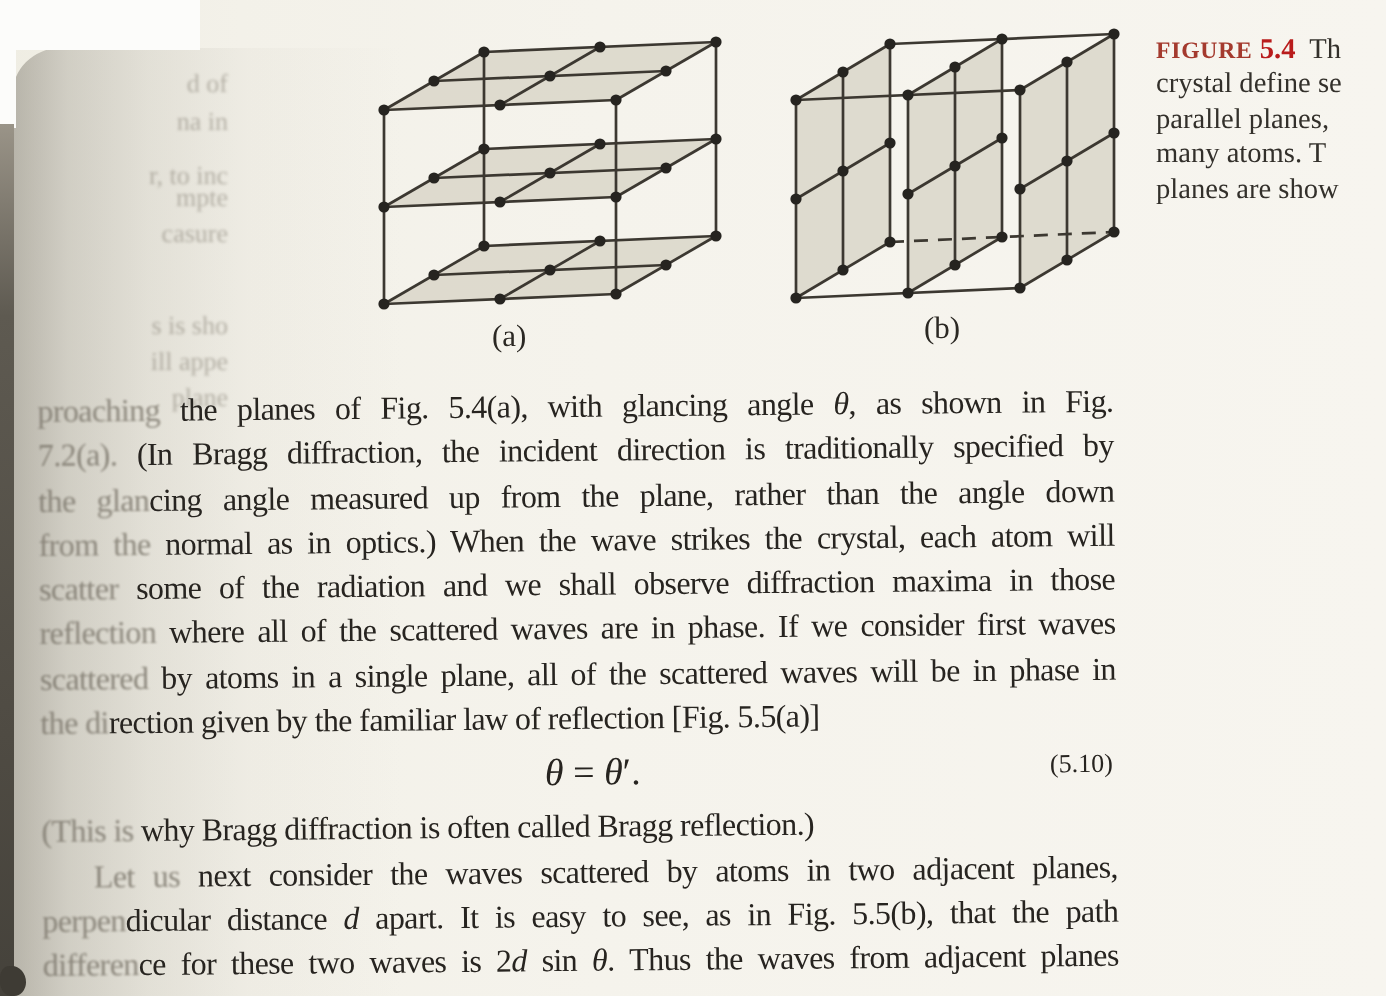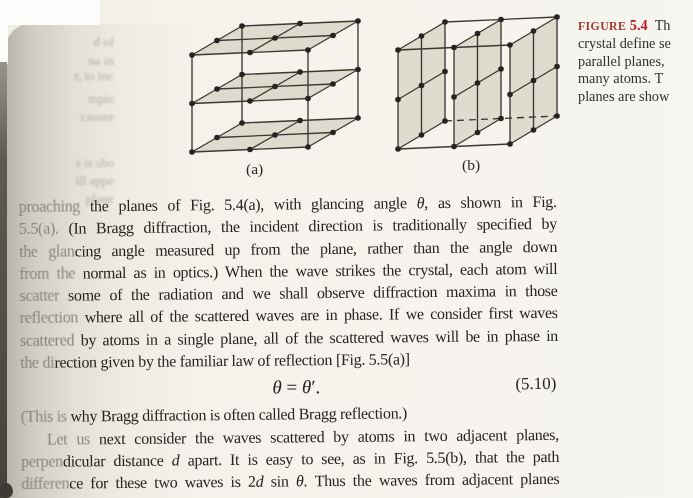--- a/index.html
+++ b/index.html
@@ -33,35 +33,35 @@
     position:absolute;left:20px;top:196px;width:538px;
     font-size:16px;letter-spacing:-0.3px;color:#272420;
     transform:rotate(-0.55deg);transform-origin:0px 145px;
   }
   .ln{height:22.3px;line-height:22.3px;}
   .j{text-align:justify;text-align-last:justify;-moz-text-align-last:justify;}
   .ind{text-indent:26px;}
   .dim{color:#7d786d;filter:blur(.6px);opacity:.85;}
   .eqrow{position:relative;height:32px;}
   .eq{position:absolute;left:252px;top:5px;font-size:19px;letter-spacing:0;}
-  .eqnum{position:absolute;right:2px;top:5px;font-size:17px;letter-spacing:0;margin-left:20px;}
+  .eqnum{position:absolute;right:2px;top:5px;font-size:13px;letter-spacing:0;margin-left:20px;}
   i{font-style:italic;}
 </style>
 </head>
 <body>
 
 <div class="gutter"></div>
 <div class="white-corner"></div>
 <div class="white-edge"></div>
 <div class="spine-bar"></div>
 <div class="ink-blob"></div>
 
 <span class="ghost" style="top:34px">d of</span>
 <span class="ghost" style="top:53px">na in</span>
-<span class="ghost" style="top:68px">r, to inc</span>
+<span class="ghost" style="top:80px">r, to inc</span>
 <span class="ghost" style="top:91px">mpte</span>
 <span class="ghost" style="top:109px">casure</span>
 <span class="ghost" style="top:155px">s is sho</span>
 <span class="ghost" style="top:173px">ill appe</span>
 <span class="ghost" style="top:191px">plane</span>
 
 <svg class="fig-svg" width="693" height="200" viewBox="0 0 693 200">
     <polygon points="192,152 308,147 358,118 242,123" fill="#d9d6c9" fill-opacity="0.85" stroke="none"></polygon>
     <polygon points="192,103.5 308,98.5 358,69.5 242,74.5" fill="#d9d6c9" fill-opacity="0.85" stroke="none"></polygon>
     <polygon points="192,55 308,50 358,21 242,26" fill="#d9d6c9" fill-opacity="0.85" stroke="none"></polygon>
@@ -173,21 +173,21 @@
 <div class="caption">
   <div><span class="captag">FIGURE</span> <span class="capnum">5.4</span>&nbsp; <span>Th</span></div>
   <div>crystal define se</div>
   <div>parallel planes,</div>
   <div>many atoms. T</div>
   <div>planes are show</div>
 </div>
 
 <div class="textblock">
   <div class="ln j"><span class="dim">proaching</span><span> the planes of Fig. 5.4(a), with glancing angle <i>θ</i>, as shown in Fig.</span></div>
-  <div class="ln j"><span class="dim">5.5(a).</span><span> (In Bragg diffraction, the incident direction is traditionally specified by</span></div>
+  <div class="ln j"><span class="dim">7.2(a).</span><span> (In Bragg diffraction, the incident direction is traditionally specified by</span></div>
   <div class="ln j"><span class="dim">the glan</span><span>cing angle measured up from the plane, rather than the angle down</span></div>
   <div class="ln j"><span class="dim">from the</span><span> normal as in optics.) When the wave strikes the crystal, each atom will</span></div>
   <div class="ln j"><span class="dim">scatter</span><span> some of the radiation and we shall observe diffraction maxima in those</span></div>
   <div class="ln j"><span class="dim">reflection</span><span> where all of the scattered waves are in phase. If we consider first waves</span></div>
   <div class="ln j"><span class="dim">scattered</span><span> by atoms in a single plane, all of the scattered waves will be in phase in</span></div>
   <div class="ln"><span class="dim">the di</span><span>rection given by the familiar law of reflection [Fig. 5.5(a)]</span></div>
   <div class="eqrow">
     <span class="eq"><i>θ</i> = <i>θ</i>′.</span>
     <span class="eqnum">(5.10)</span>
   </div>

